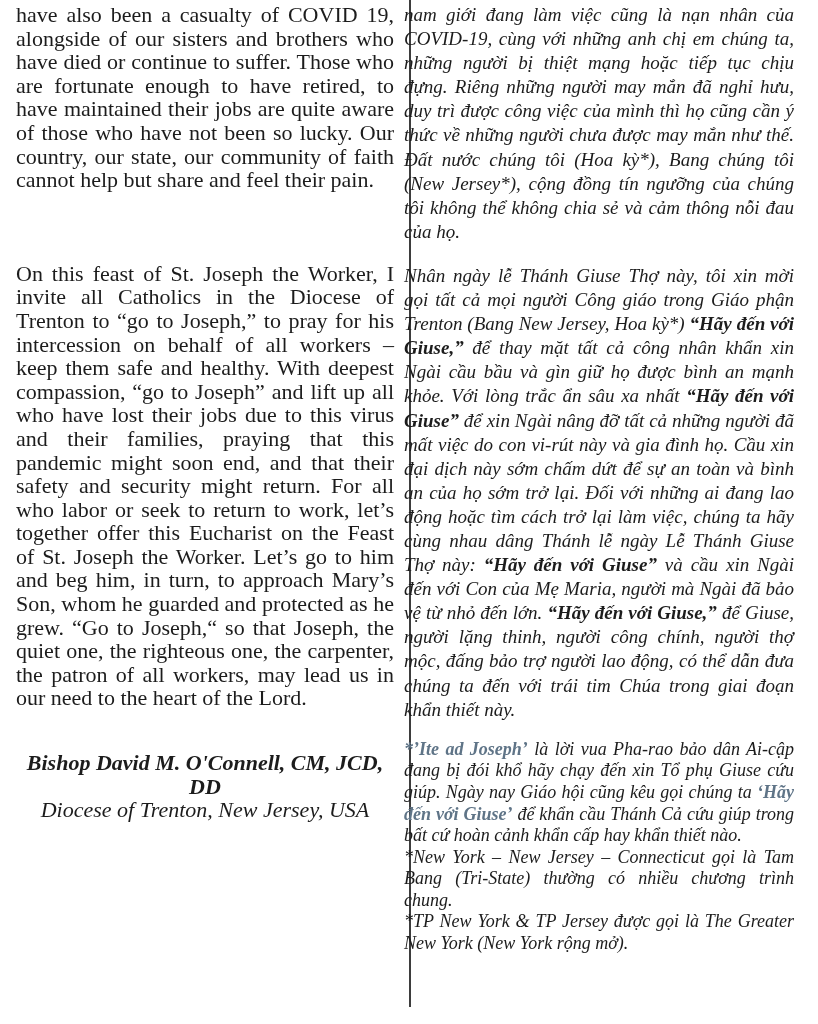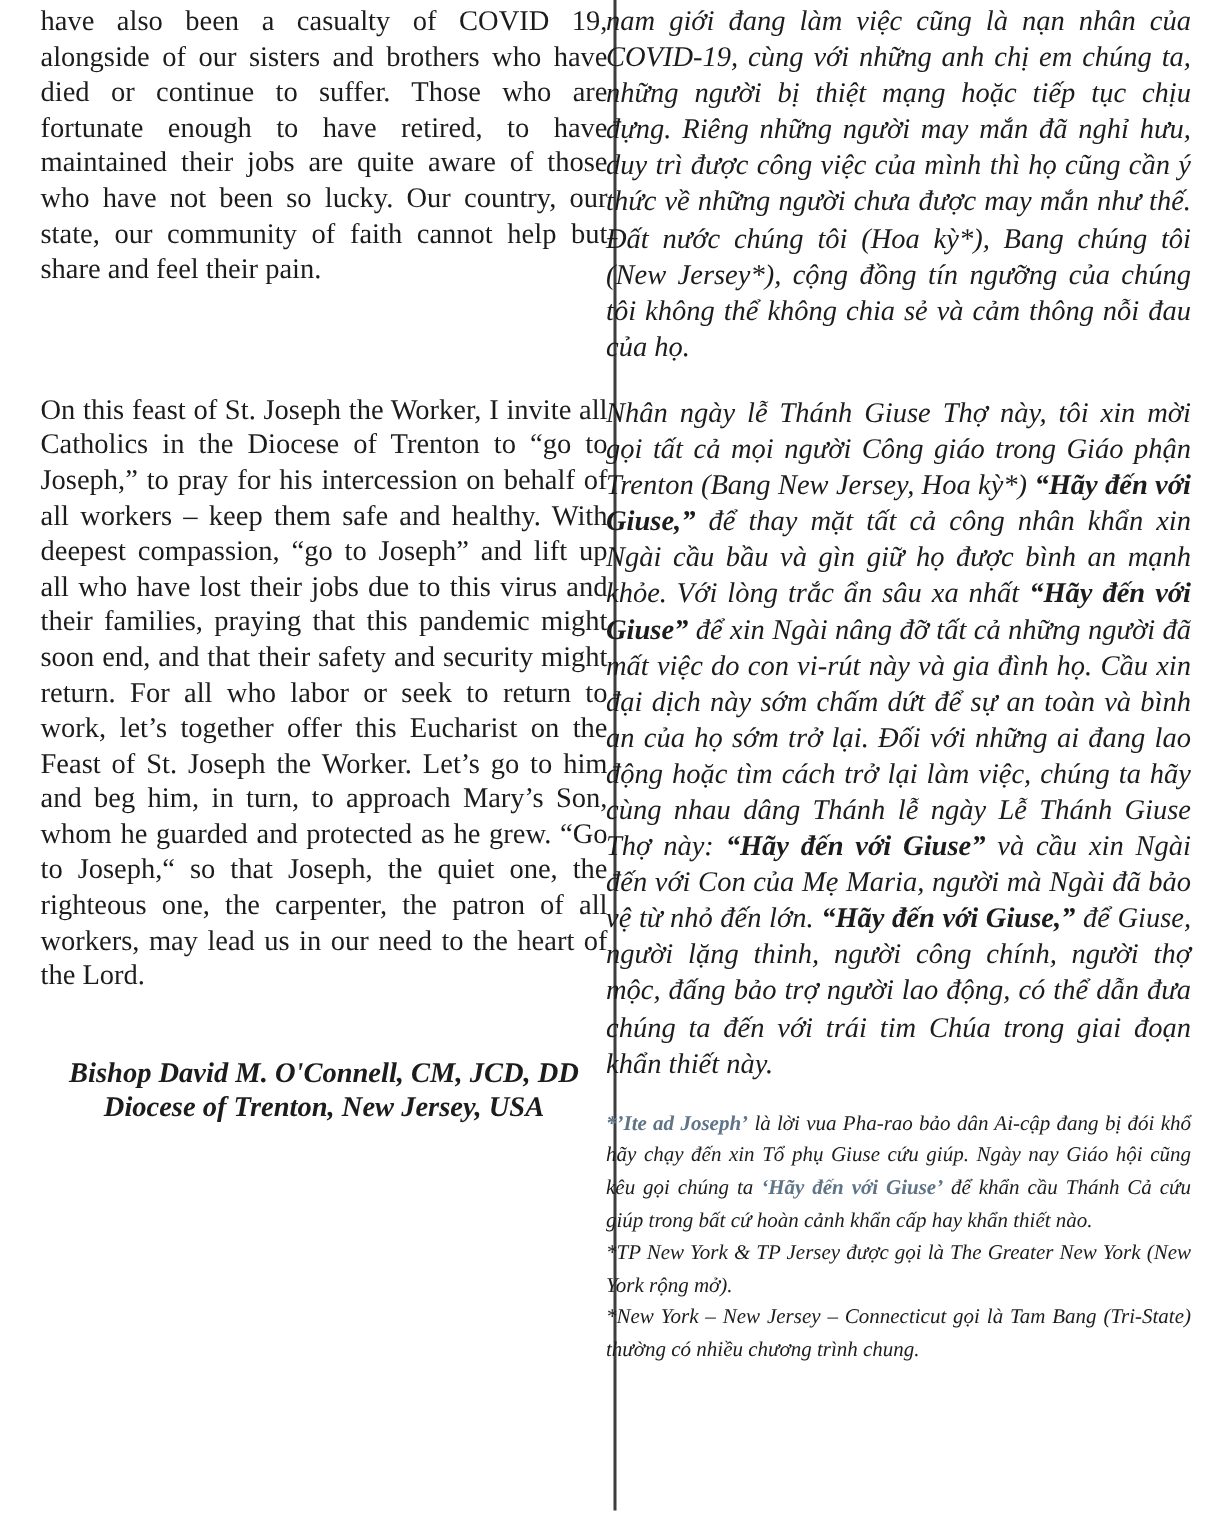--- a/index.html
+++ b/index.html
@@ -12,45 +12,45 @@
   }
   .page { position: absolute; inset: 0; background: #ffffff; }
 
   .divider {
     position: absolute; left: 409px; top: 0;
     width: 2px; height: 1007px; background: #3d3d3d;
   }
 
   .col { position: absolute; top: 3px; text-align: justify; }
   .col-left {
-    left: 27px; width: 378px;
-    font-size: 19px; line-height: 23.6px;
+    left: 16px; width: 378px;
+    font-size: 22px; line-height: 23.6px;
   }
   .col-right {
     left: 404px; width: 390px;
     font-size: 19px; line-height: 24.1px;
     font-style: italic;
   }
 
   .col p { margin: 0; }
   .col-left .para1 { margin-bottom: 70px; }
   .col-left .para2 { margin-bottom: 41px; }
   .col-right .para1 { margin-bottom: 20px; }
   .col-right .para2 { margin-bottom: 17px; }
 
   .sig { text-align: center; }
   .sig-name { font-weight: bold; font-style: italic; }
-  .sig-line { font-style: italic; font-weight: bold; }
+  .sig-line { font-style: italic; }
 
   .col-right .sig { margin-bottom: 21px; }
 
   .b { font-weight: bold; }
 
   .footnotes {
-    font-size: 14px; line-height: 21.6px;
+    font-size: 18px; line-height: 21.6px;
     text-align: justify;
   }
   .footnotes p { margin: 0; }
   .fn-accent { font-weight: bold; }
 </style>
 </head>
 <body>
 
 <div class="page">
 
@@ -72,18 +72,18 @@
 
     <p class="para2">
       <span>Nhân ngày lễ Thánh Giuse Thợ này, tôi xin mời gọi tất cả mọi người Công giáo trong Giáo phận Trenton (Bang New Jersey, Hoa kỳ*) </span><span class="b">“Hãy đến với Giuse,”</span><span> để thay mặt tất cả công nhân khẩn xin Ngài cầu bầu và gìn giữ họ được bình an mạnh khỏe. Với lòng trắc ẩn sâu xa nhất </span><span class="b">“Hãy đến với Giuse”</span><span> để xin Ngài nâng đỡ tất cả những người đã mất việc do con vi-rút này và gia đình họ. Cầu xin đại dịch này sớm chấm dứt để sự an toàn và bình an của họ sớm trở lại. Đối với những ai đang lao động hoặc tìm cách trở lại làm việc, chúng ta hãy cùng nhau dâng Thánh lễ ngày Lễ Thánh Giuse Thợ này: </span><span class="b">“Hãy đến với Giuse”</span><span> và cầu xin Ngài đến với Con của Mẹ Maria, người mà Ngài đã bảo vệ từ nhỏ đến lớn. </span><span class="b">“Hãy đến với Giuse,”</span><span> để Giuse, người lặng thinh, người công chính, người thợ mộc, đấng bảo trợ  người lao động, có thể dẫn đưa chúng ta đến với trái tim Chúa trong giai đoạn khẩn thiết này.</span>
     </p>
 
 
     <div class="footnotes">
       <p>
         <span class="fn-accent" style="color: rgb(95, 116, 135);">*’Ite ad Joseph’</span><span> là lời vua Pha-rao bảo dân Ai-cập đang bị đói khổ hãy chạy đến xin Tổ phụ Giuse cứu giúp. Ngày nay Giáo hội cũng kêu gọi chúng ta </span><span class="fn-accent" style="color: rgb(95, 116, 135);">‘Hãy đến với Giuse’</span><span> để khẩn cầu Thánh Cả cứu giúp trong bất cứ hoàn cảnh khẩn cấp hay khẩn thiết nào.</span>
       </p>
+      <p>*New York – New Jersey – Connecticut gọi là Tam Bang (Tri-State) thường có nhiều chương trình chung.</p>
       <p>*TP New York &amp; TP Jersey được gọi là The Greater New York (New York rộng mở).</p>
-      <p>*New York – New Jersey – Connecticut gọi là Tam Bang (Tri-State) thường có nhiều chương trình chung.</p>
     </div>
   </div>
 
 </div>
 
 </body></html>

